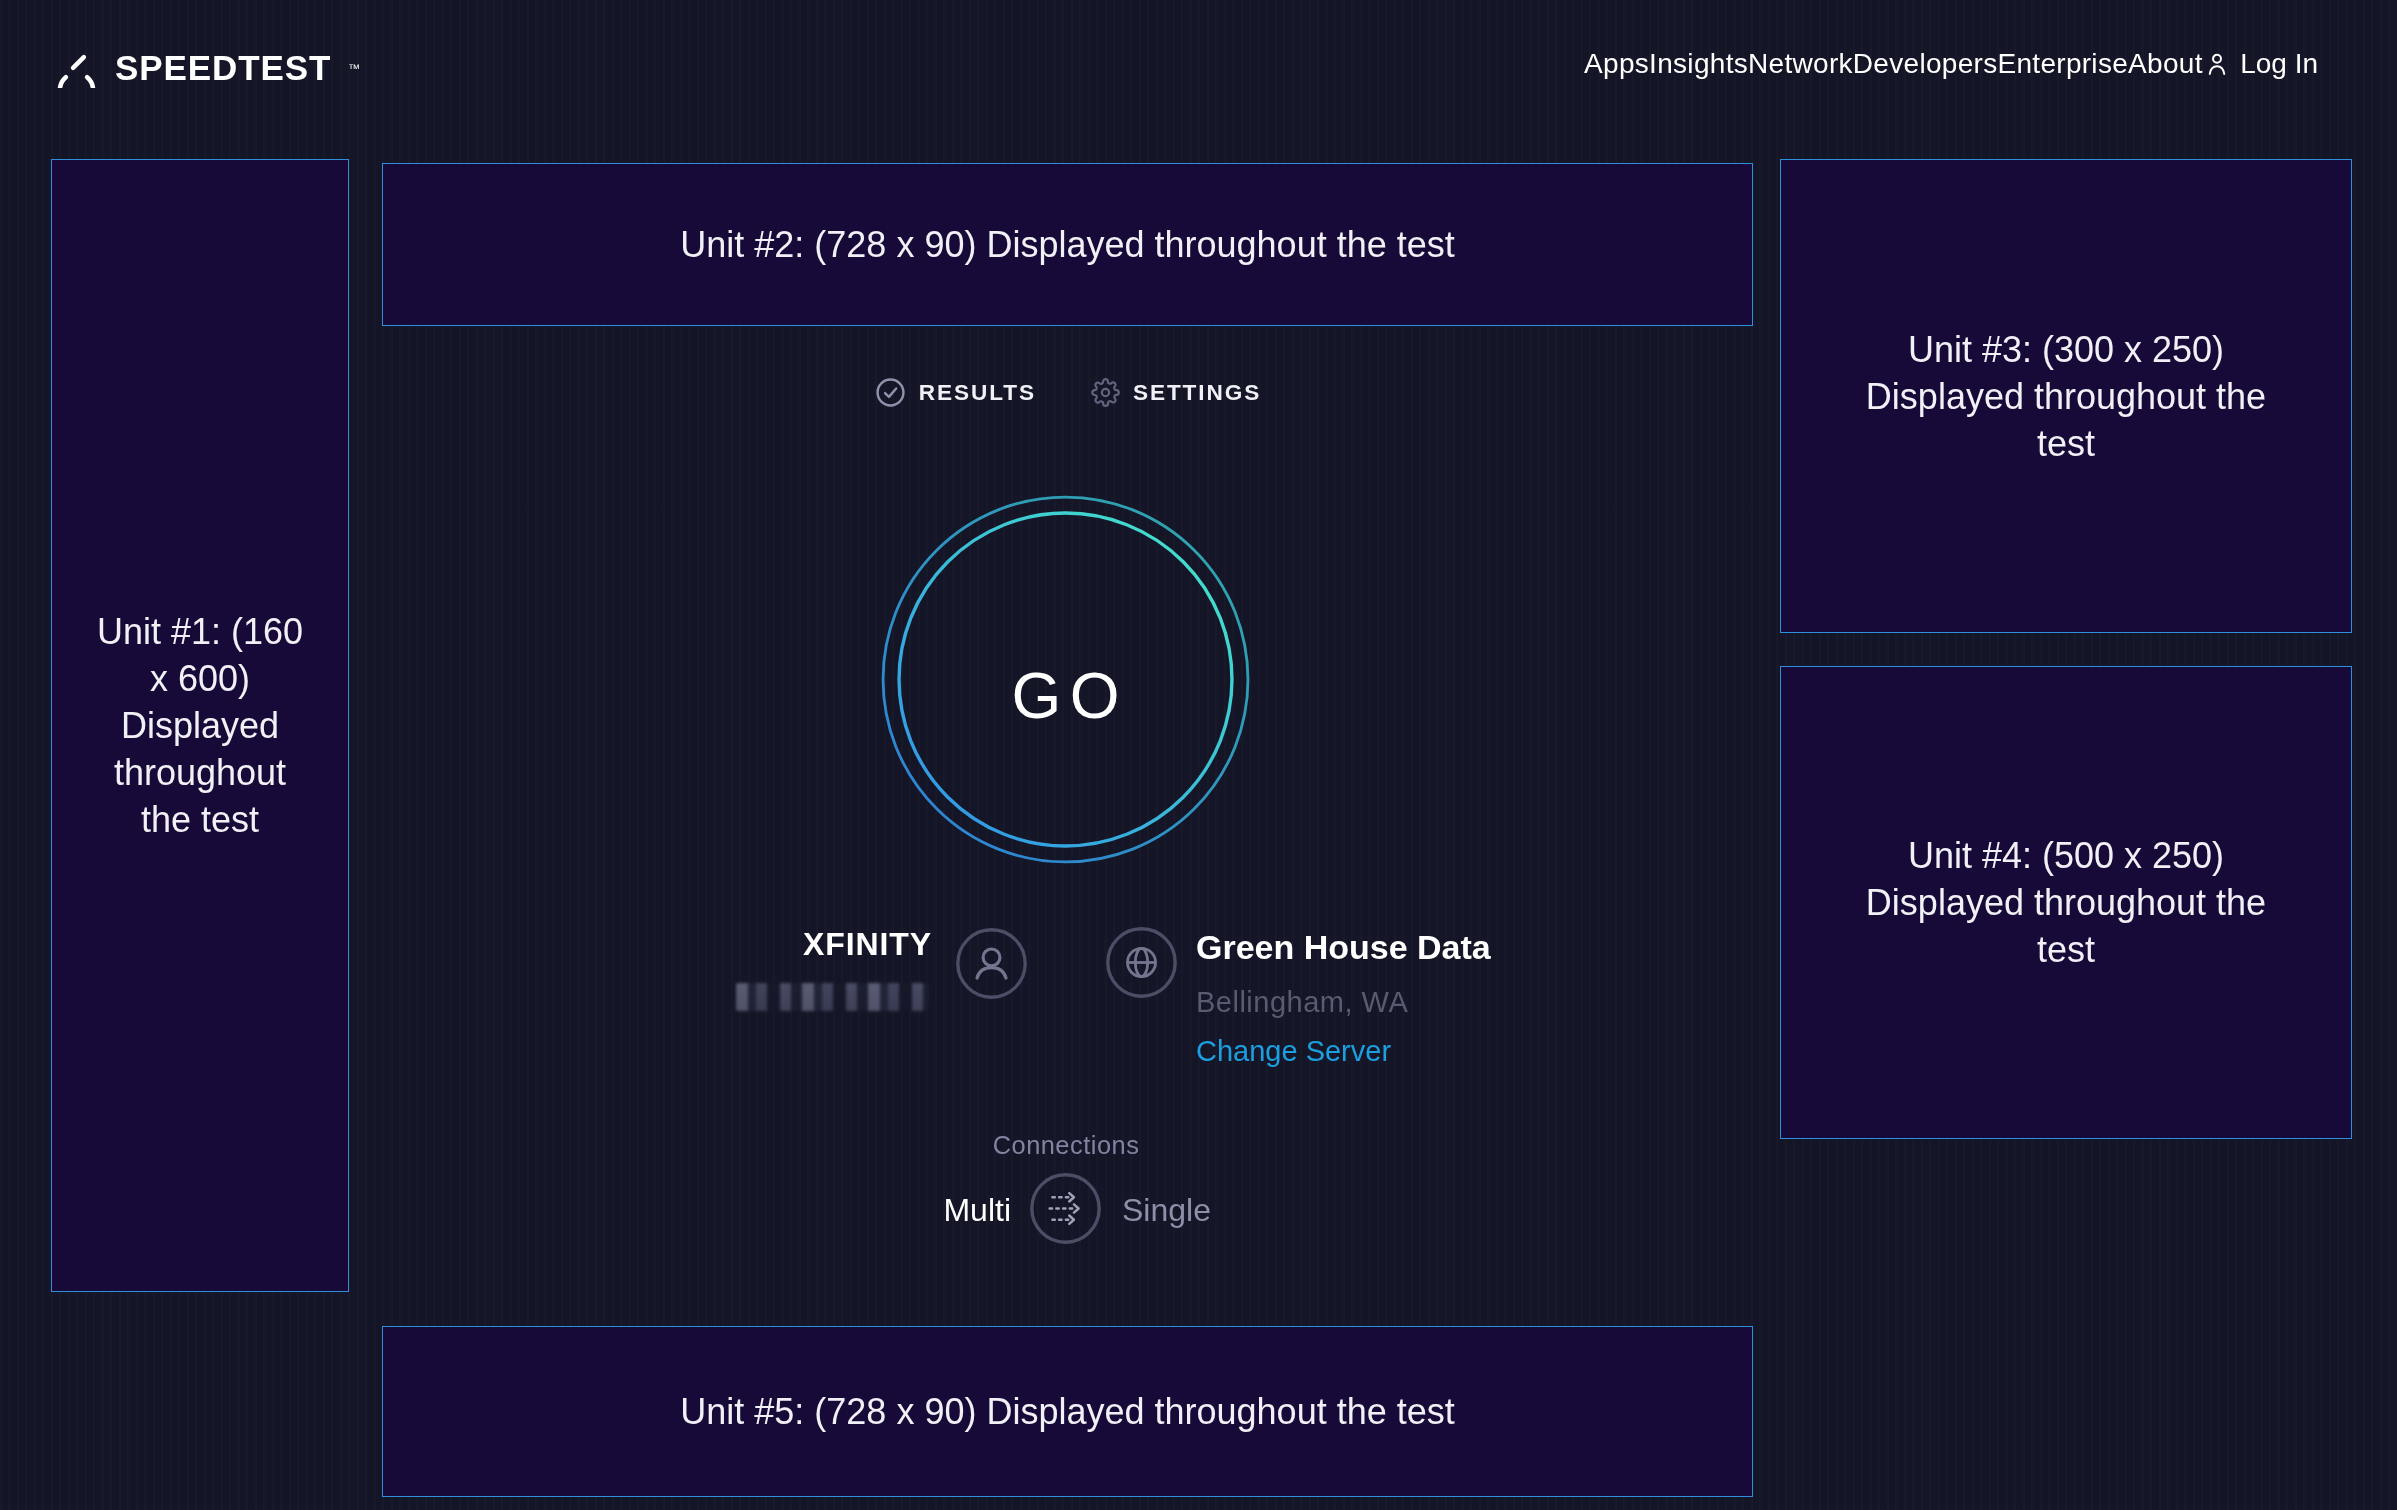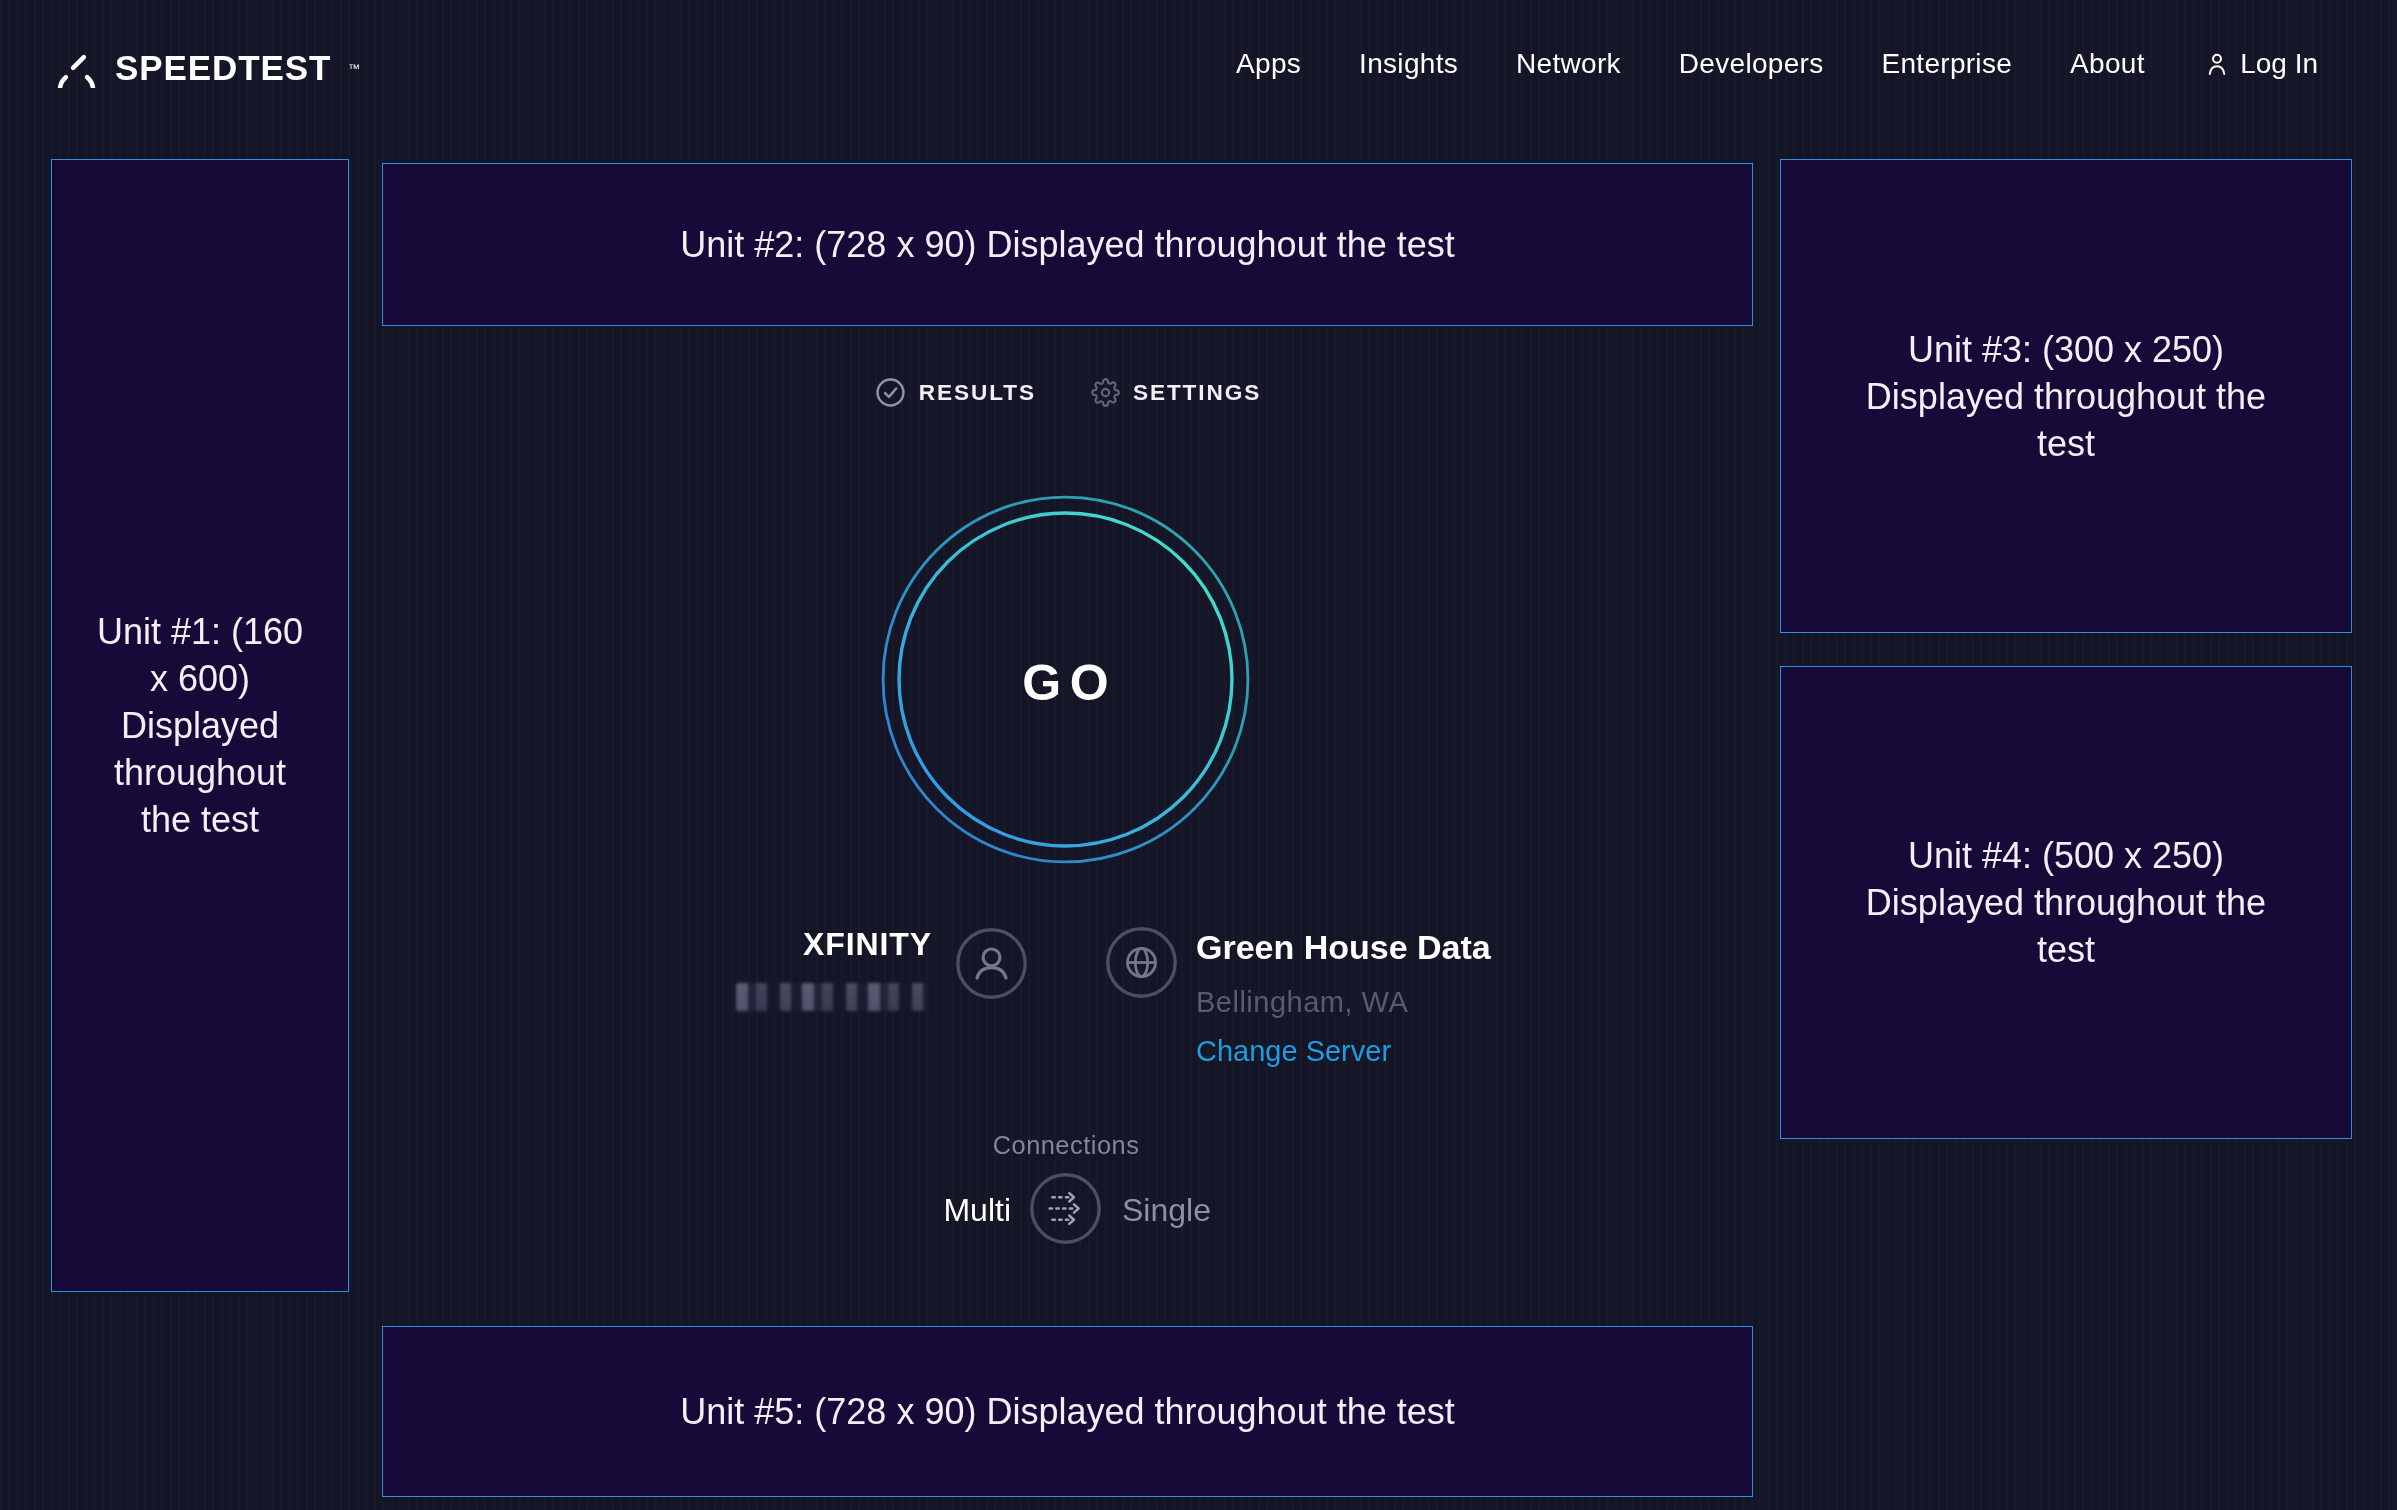--- a/index.html
+++ b/index.html
@@ -10,43 +10,43 @@
     font-family:"Liberation Sans", sans-serif;
     -webkit-font-smoothing:antialiased;
   }
   
   .header{position:absolute;left:0;top:0;width:2397px;height:128px;
     display:flex;align-items:center;justify-content:space-between;
     padding:0 79px 0 53px;box-sizing:border-box;}
   .logo{display:flex;align-items:flex-end;gap:15px;cursor:pointer;}
   .logo-text{color:#ffffff;font-size:35px;font-weight:700;letter-spacing:0.9px;}
   .logo-tm{color:#ffffff;font-size:12.2px;vertical-align:top;position:relative;top:-11.3px;left:1.9px;}
-  .nav{display:flex;align-items:center;gap:58px;}
+  .nav{display:flex;align-items:center;}
   .nav-item{color:#ffffff;font-size:28px;font-weight:400;letter-spacing:0.3px;cursor:pointer;text-decoration:none;}
   .login{display:flex;align-items:center;gap:9.4px;color:#fff;font-size:28px;cursor:pointer;}
   
   .ad{position:absolute;background:#170a38;border:1.9px solid #2e8fdd;box-sizing:border-box;
       display:flex;align-items:center;justify-content:center;text-align:center;
       color:#f1f0f6;font-size:36px;line-height:47px;margin-top:28px;}
   .ad-1{left:51px;top:131px;width:298px;height:1133px;}
   .ad-2{left:382px;top:135px;width:1371px;height:163px;white-space:nowrap;}
   .ad-3{left:1780px;top:131px;width:572px;height:474px;}
   .ad-4{left:1780px;top:638px;width:572px;height:473px;}
   .ad-5{left:382px;top:1298px;width:1371px;height:171px;white-space:nowrap;}
   .ad-1 .ad-text{max-width:226px;}
   .ad-3 .ad-text,.ad-4 .ad-text{max-width:452px;}
   
   .tabs{position:absolute;left:0;top:341px;width:2136px;display:flex;justify-content:center;gap:55px;margin-top:36px;}
   .tab{display:flex;align-items:center;gap:13px;cursor:pointer;}
   .tab-label{color:#f0f1f7;font-size:22.6px;font-weight:700;letter-spacing:1.9px;}
   
   .go-wrap{position:absolute;left:868px;top:482px;width:395px;height:395px;cursor:pointer;}
-  .go-label{position:absolute;left:0;top:3px;width:395px;height:395px;
+  .go-label{position:absolute;left:0;top:16px;width:395px;height:395px;
     display:flex;align-items:center;justify-content:center;
-    color:#ffffff;font-size:50px;font-weight:700;letter-spacing:8.5px;padding-left:8.5px;box-sizing:border-box;}
+    color:#ffffff;font-size:64px;font-weight:400;letter-spacing:8.5px;padding-left:8.5px;box-sizing:border-box;}
   
   .isp-name{position:absolute;left:659px;top:926px;width:273px;text-align:right;
     color:#ffffff;font-size:32px;font-weight:600;letter-spacing:0.9px;}
   .ip-blur{position:absolute;left:736px;top:983px;width:193px;height:28px;border-radius:1.9px;
     background:
       repeating-linear-gradient(90deg, rgba(130,134,160,.6) 0 12.2px, rgba(34,36,56,.95) 12.2px 20px,
         rgba(92,96,124,.55) 20px 31px, rgba(22,23,40,.95) 31px 44px, rgba(112,116,144,.5) 44px 55px,
         rgba(28,30,48,.95) 55px 66px),
       linear-gradient(180deg, rgba(90,94,120,.35), rgba(20,21,38,.8));
     filter:blur(1.5px);opacity:.9;}

